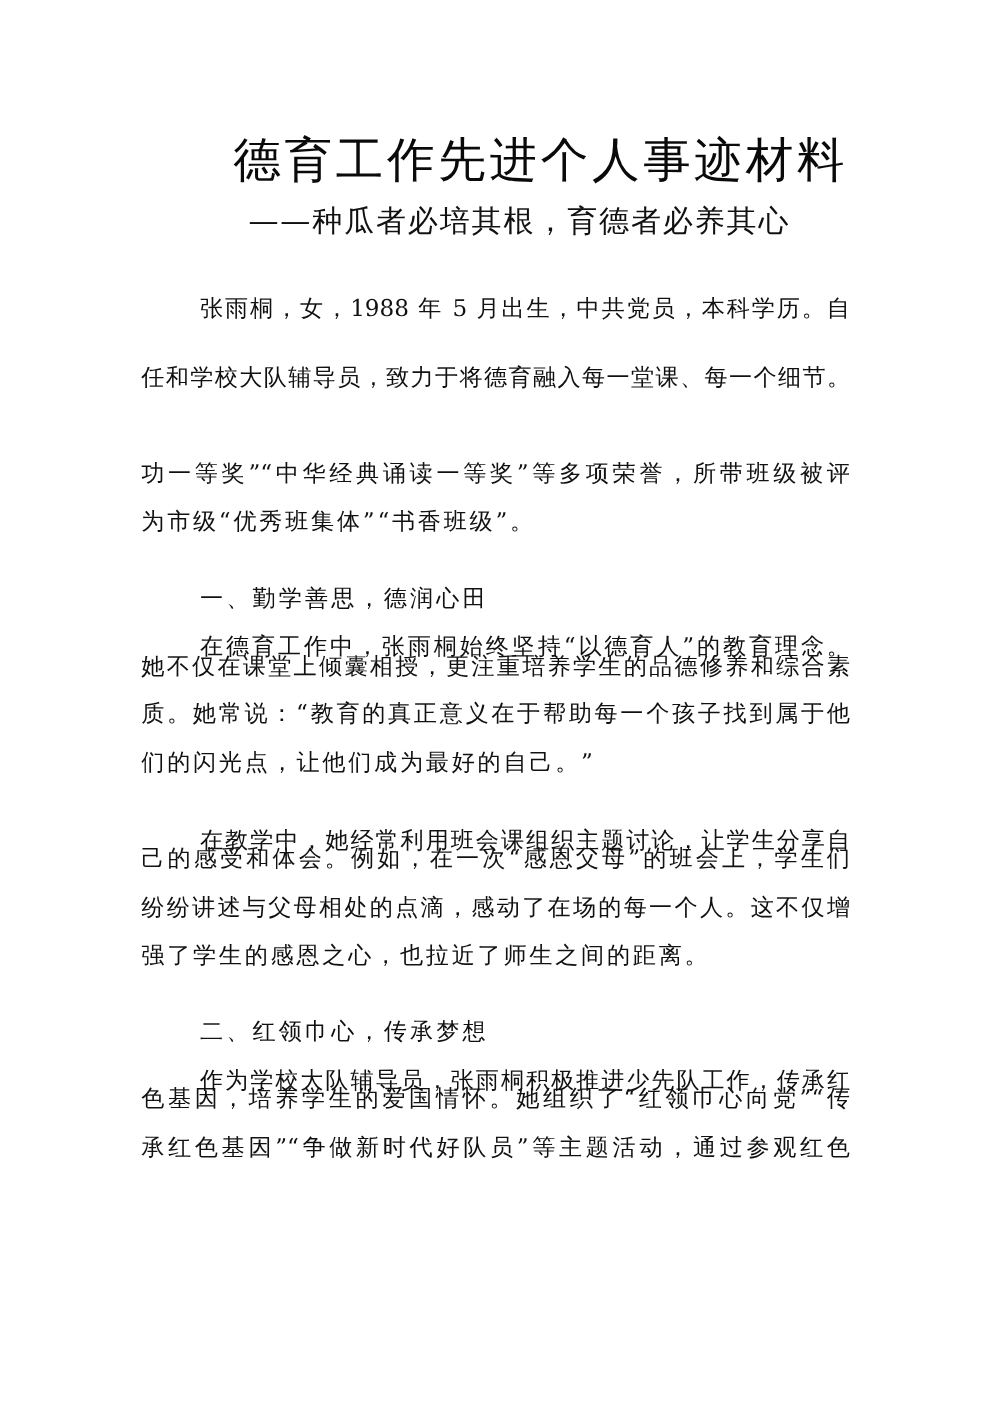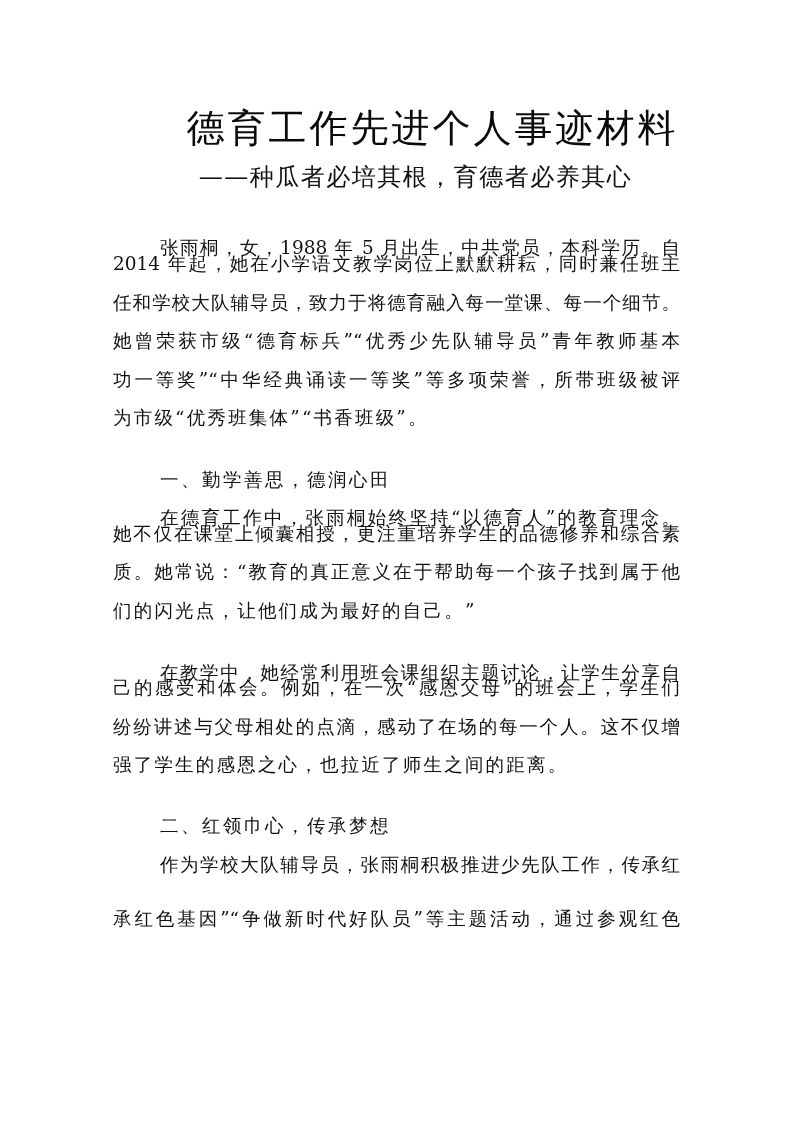--- a/index.html
+++ b/index.html
@@ -31,35 +31,34 @@
   .heading { font-weight: normal; text-align-last: left; letter-spacing: 2.5px; }
 </style>
 </head>
 <body>
 
 <div class="page">
   <div class="title">德育工作先进个人事迹材料</div>
   <div class="subtitle">——种瓜者必培其根，育德者必养其心</div>
 
   <div class="line indent" style="top:210px">张雨桐，女，1988 年 5 月出生，中共党员，本科学历。自</div>
-  <div class="line" style="top:249px">2014 年起，她在小学语文教学岗位上默默耕耘，同时兼任班主</div>
   <div class="line" style="top:288px">任和学校大队辅导员，致力于将德育融入每一堂课、每一个细节。</div>
-  <div class="line" style="top:326px">她曾荣获市级“德育标兵”“优秀少先队辅导员”青年教师基本</div>
   <div class="line" style="top:365px">功一等奖”“中华经典诵读一等奖”等多项荣誉，所带班级被评</div>
   <div class="line last" style="top:403px">为市级“优秀班集体”“书香班级”。</div>
 
   <div class="line indent heading" style="top:442px">一、勤学善思，德润心田</div>
 
   <div class="line indent" style="top:480px">在德育工作中，张雨桐始终坚持“以德育人”的教育理念。</div>
   <div class="line" style="top:519px">她不仅在课堂上倾囊相授，更注重培养学生的品德修养和综合素</div>
   <div class="line" style="top:557px">质。她常说：“教育的真正意义在于帮助每一个孩子找到属于他</div>
   <div class="line last" style="top:596px">们的闪光点，让他们成为最好的自己。”</div>
 
   <div class="line indent" style="top:635px">在教学中，她经常利用班会课组织主题讨论，让学生分享自</div>
   <div class="line" style="top:673px">己的感受和体会。例如，在一次“感恩父母”的班会上，学生们</div>
   <div class="line" style="top:712px">纷纷讲述与父母相处的点滴，感动了在场的每一个人。这不仅增</div>
   <div class="line last" style="top:750px">强了学生的感恩之心，也拉近了师生之间的距离。</div>
 
   <div class="line indent heading" style="top:788px">二、红领巾心，传承梦想</div>
 
   <div class="line indent" style="top:827px">作为学校大队辅导员，张雨桐积极推进少先队工作，传承红</div>
+  <div class="line" style="top:865px">色基因，培养学生的爱国情怀。她组织了“红领巾心向党”“传</div>
   <div class="line" style="top:904px">承红色基因”“争做新时代好队员”等主题活动，通过参观红色</div>
 </div>
 
 </body></html>

